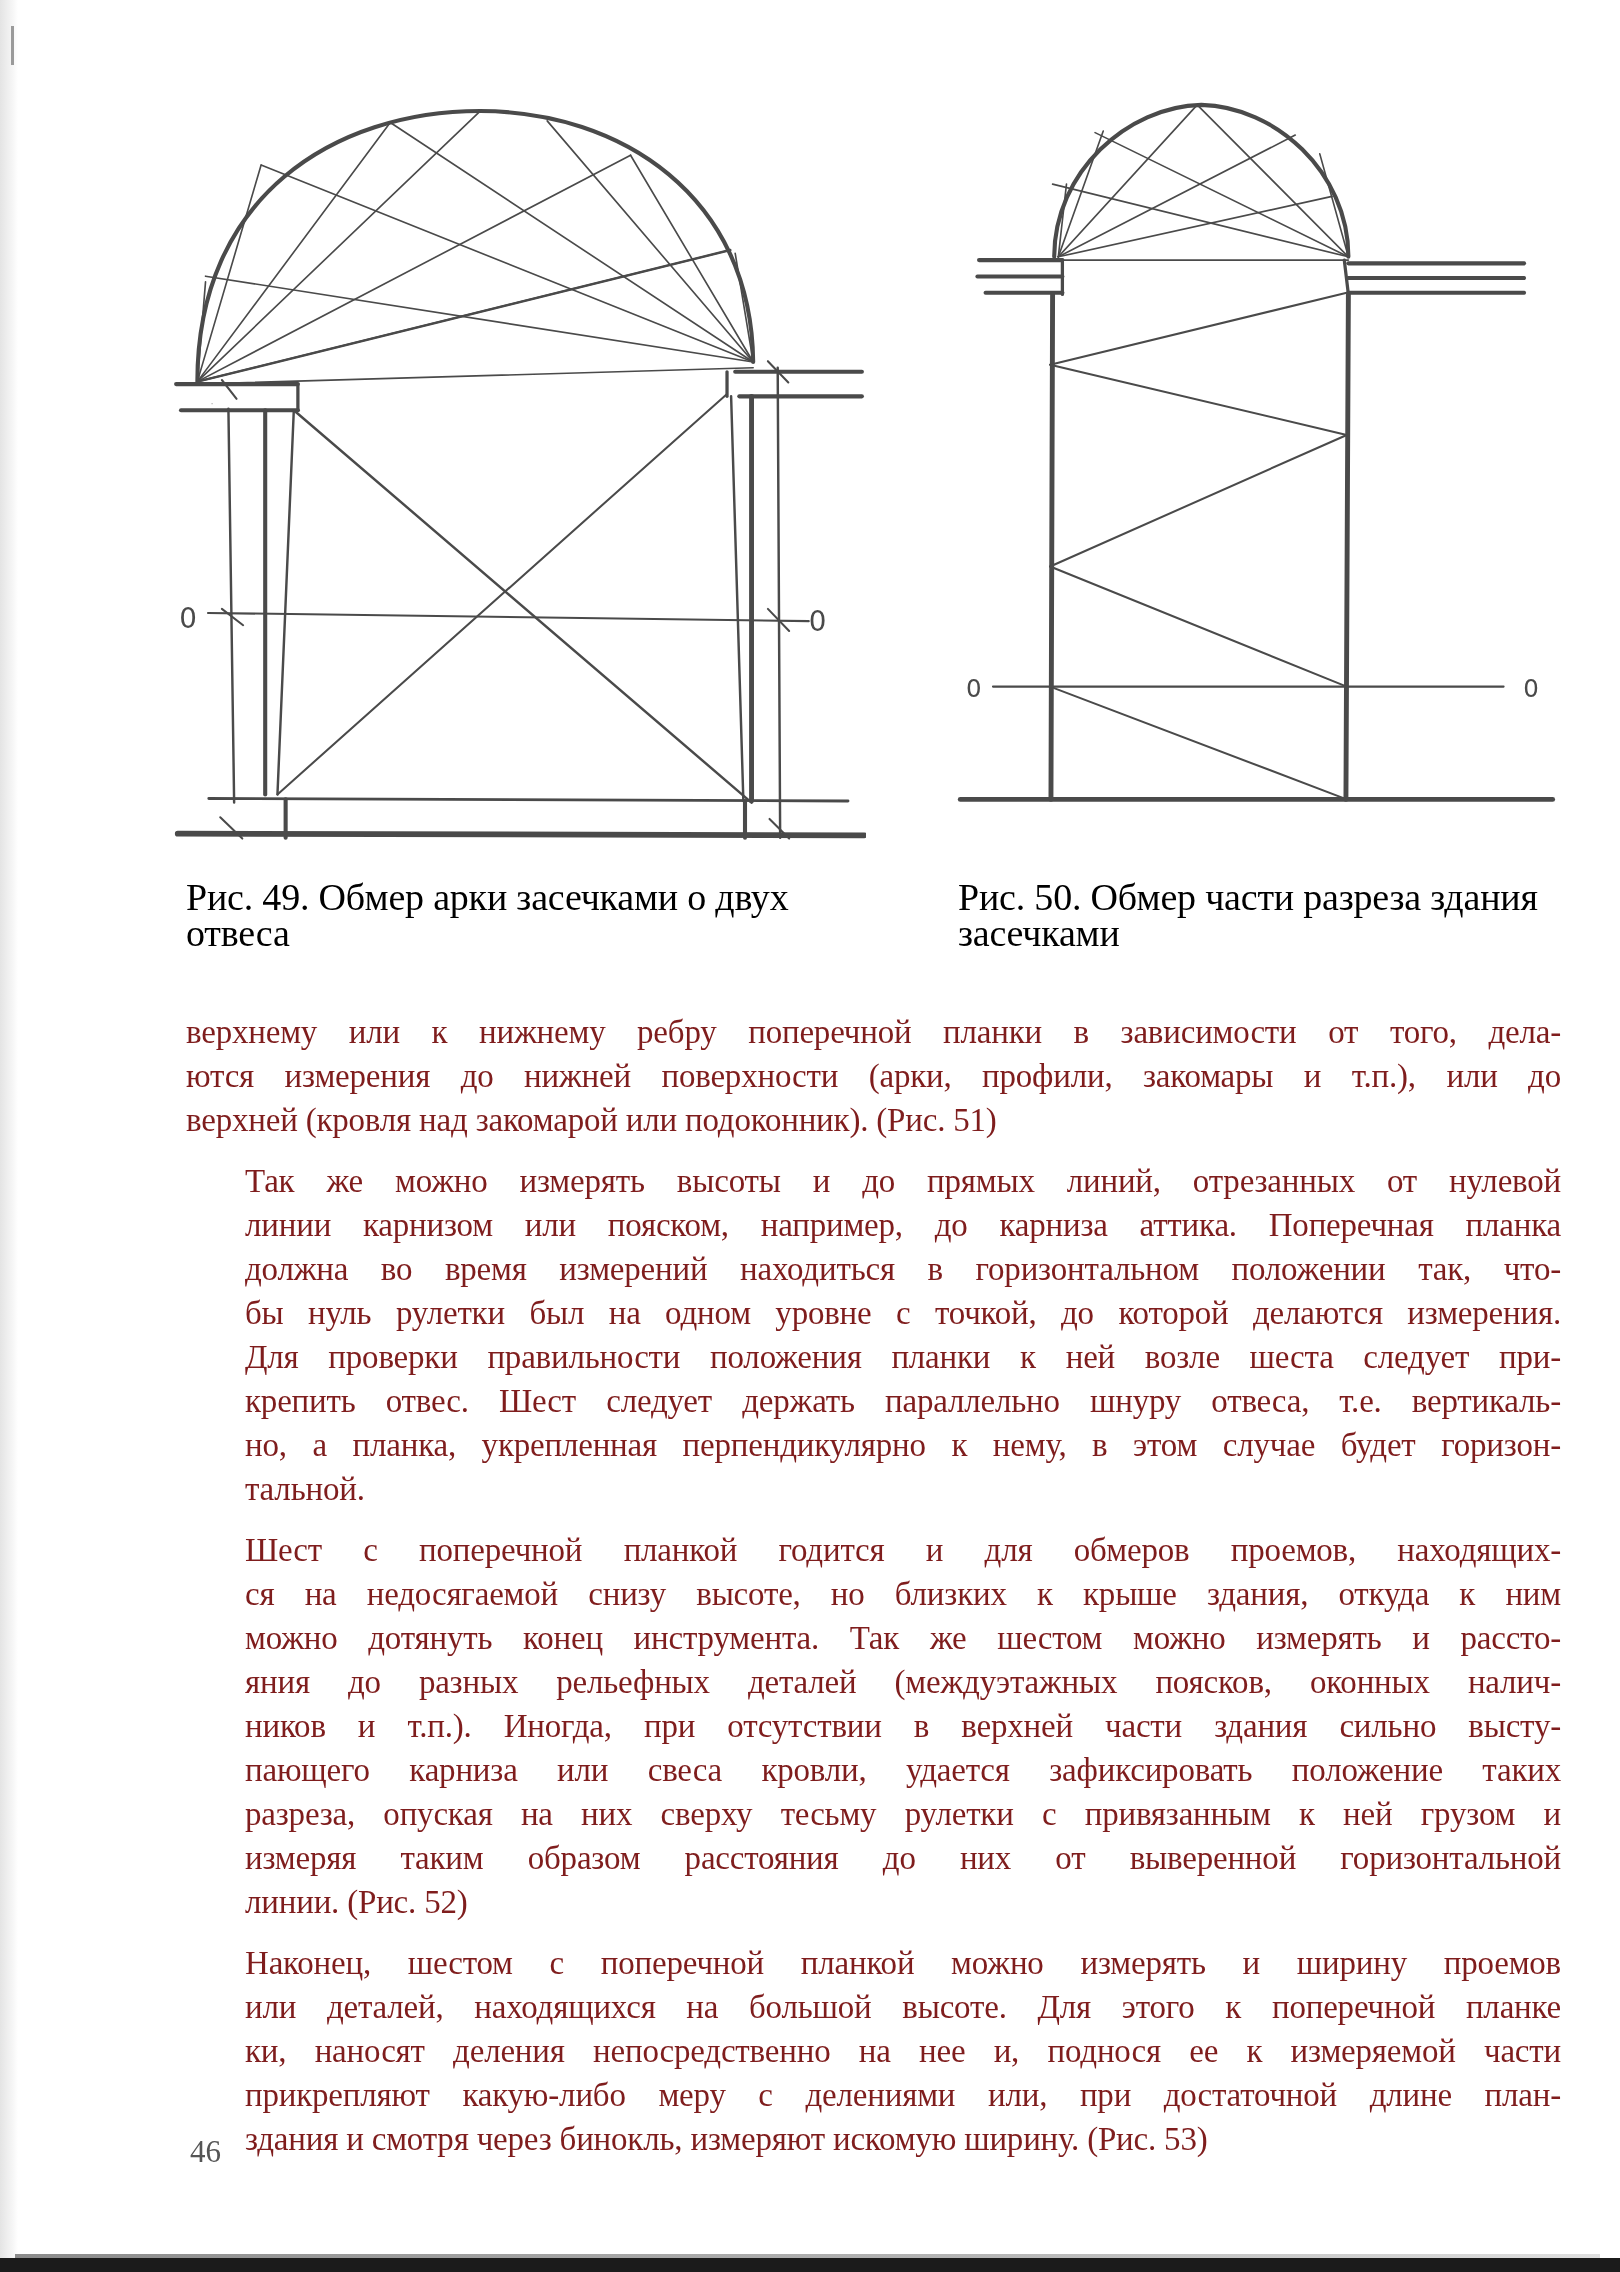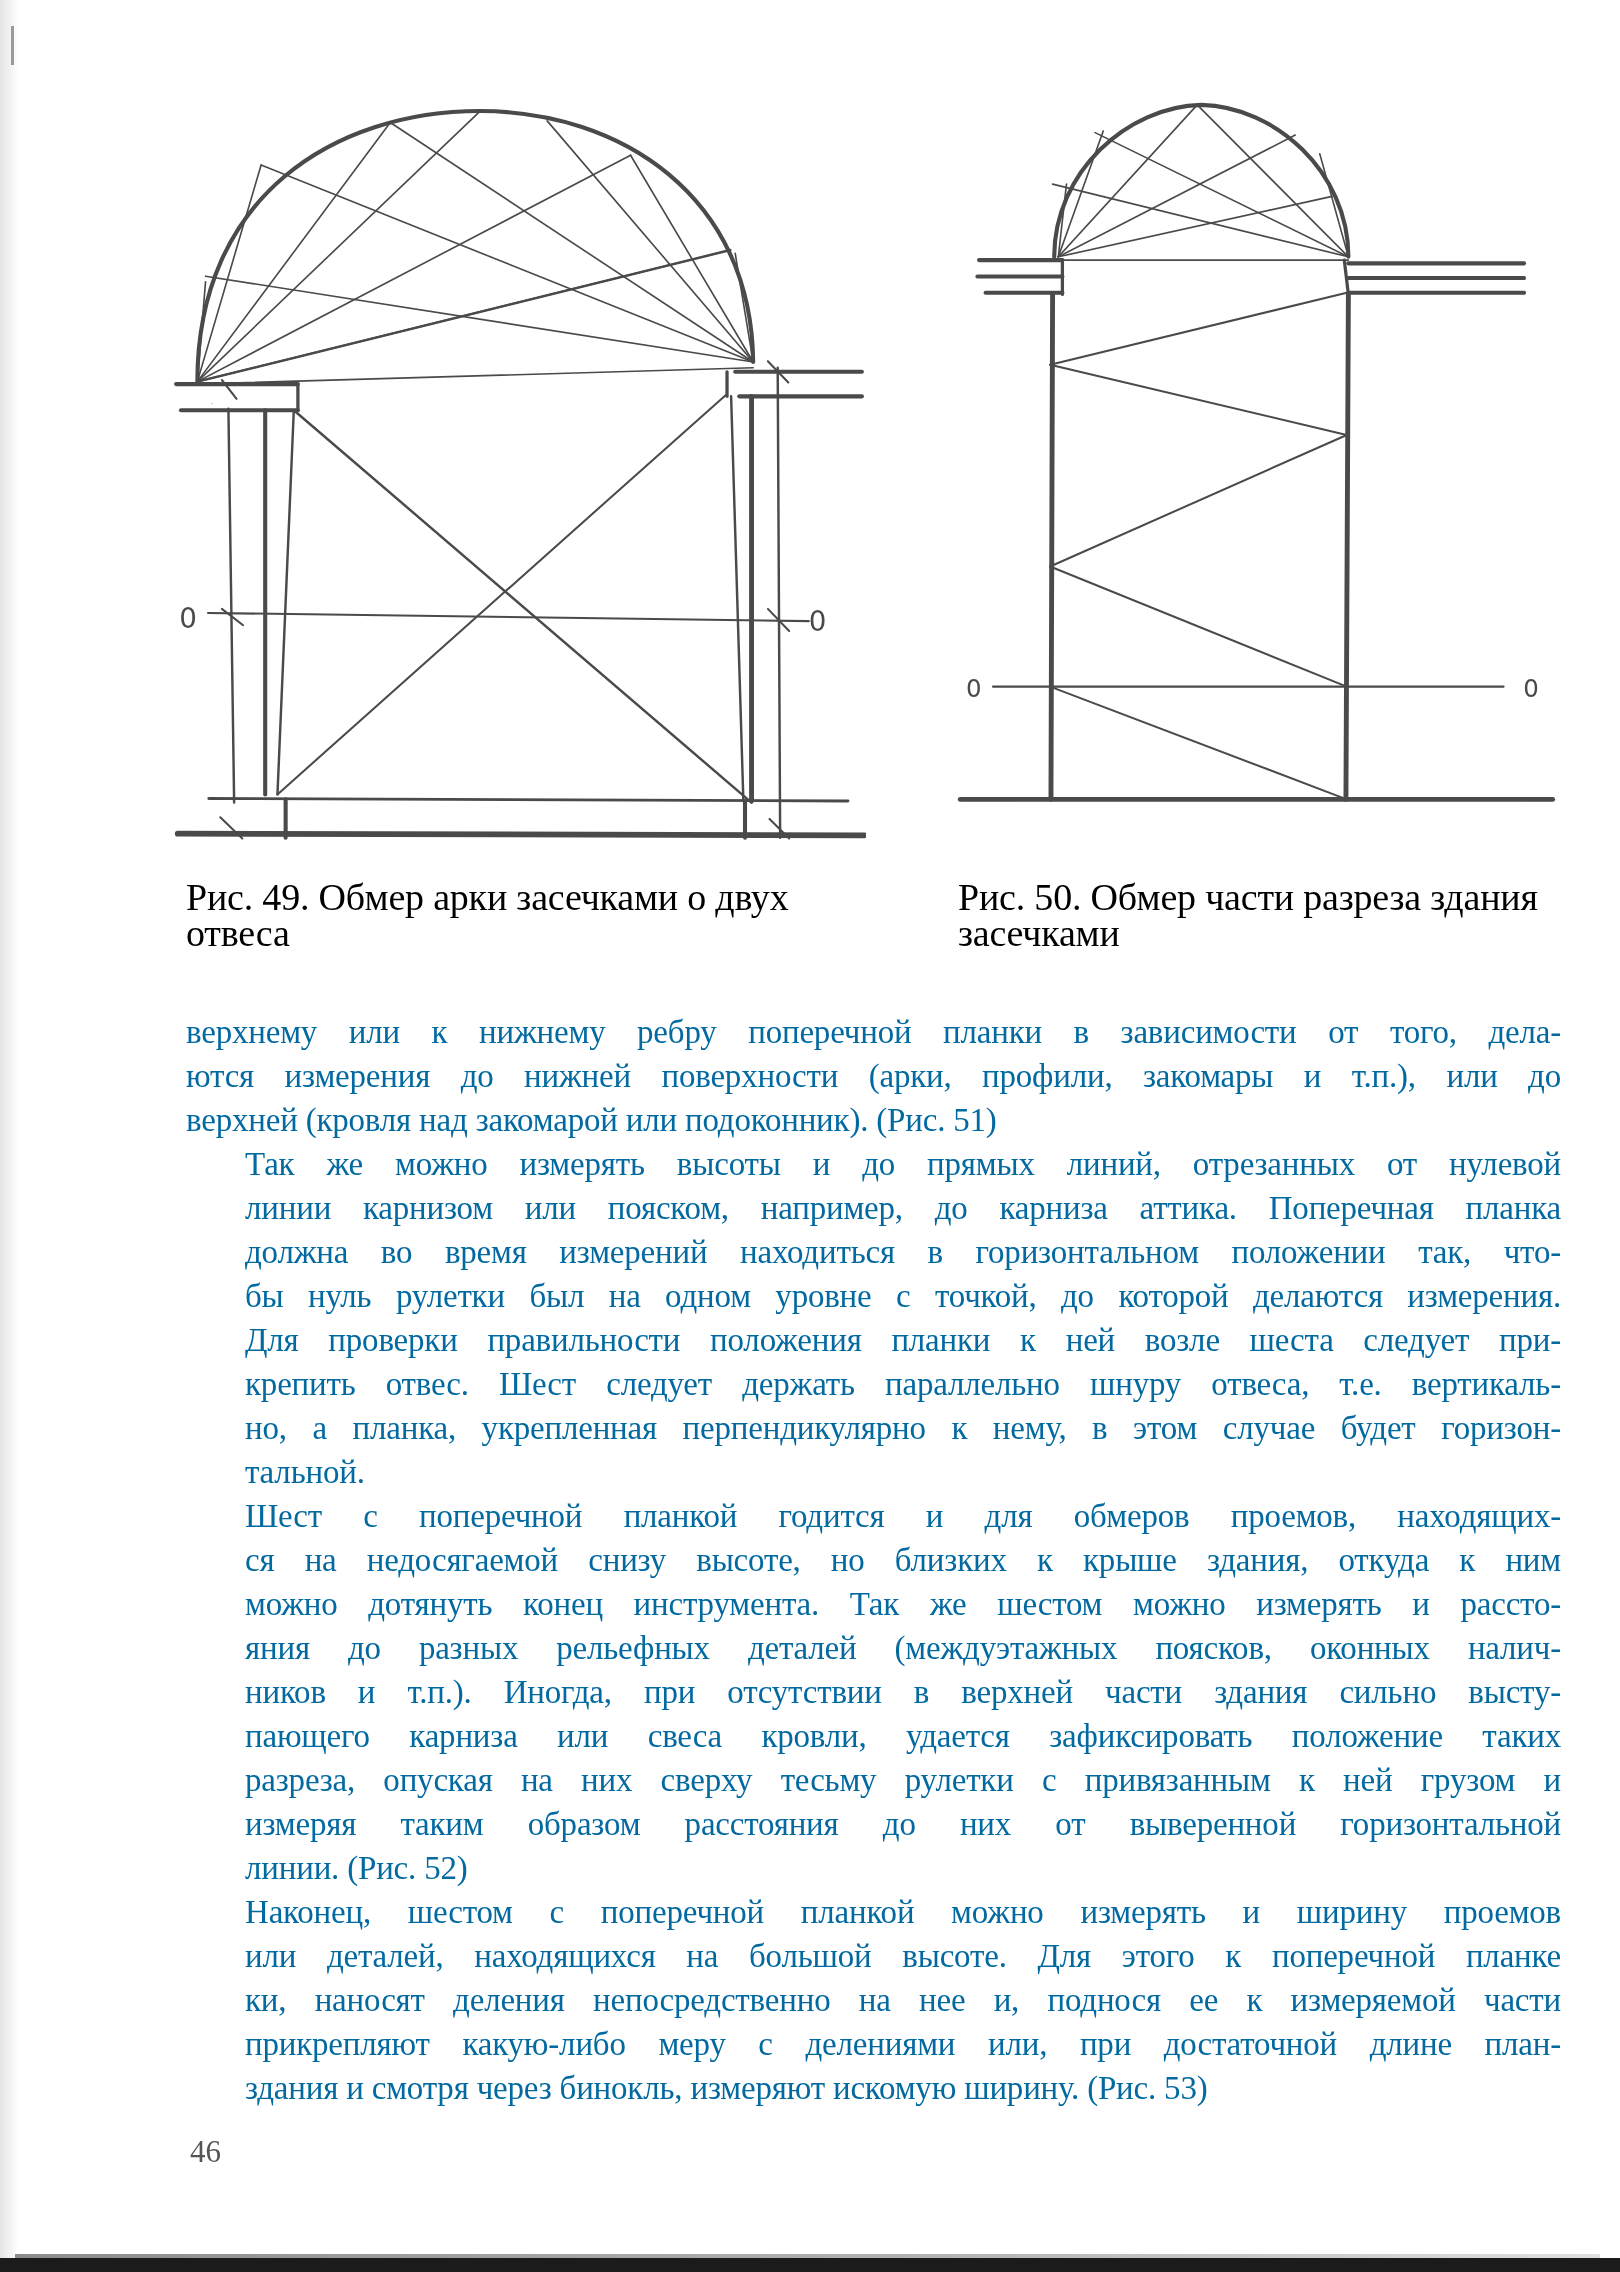--- a/index.html
+++ b/index.html
@@ -58,29 +58,30 @@
     #cap49 { left: 186px; top: 879px; width: 678px; }
     #cap50 { left: 958px; top: 879px; width: 621px; }
 
     .body-text {
       position: absolute;
       left: 186px;
       top: 1010px;
       width: 1375px;
       font-size: 33px;
       line-height: 44px;
-      color: #0369a1;
+      color: #7f1d1d;
       text-align: justify;
       letter-spacing: -0.2px;
     }
     .body-text p {
       margin: 0;
     }
     .body-text p.indent {
       text-indent: 59px;
+      margin-top: 17px;
     }
     .body-text .line {
       display: block;
       text-align: justify;
       text-align-last: justify;
       white-space: nowrap;
     }
     .body-text .line.last {
       text-align-last: left;
     }

